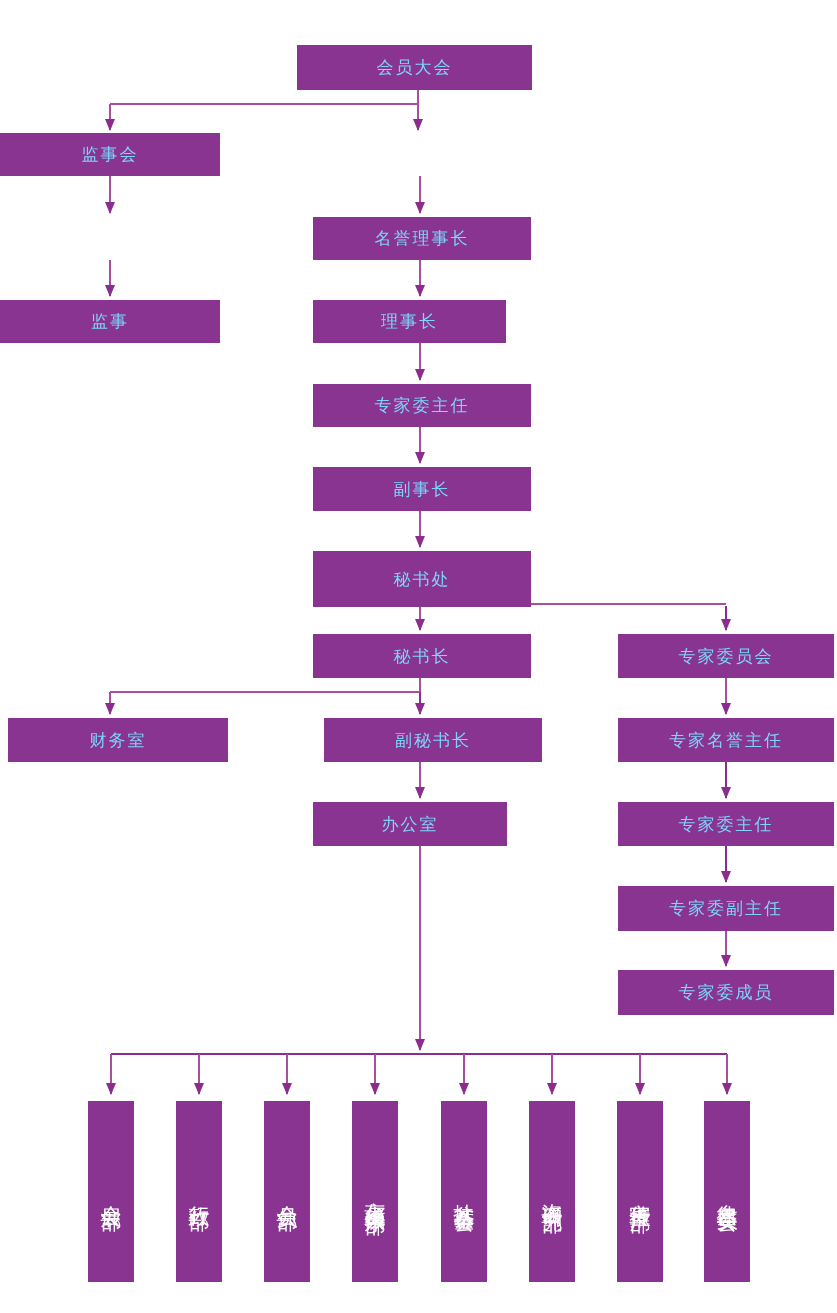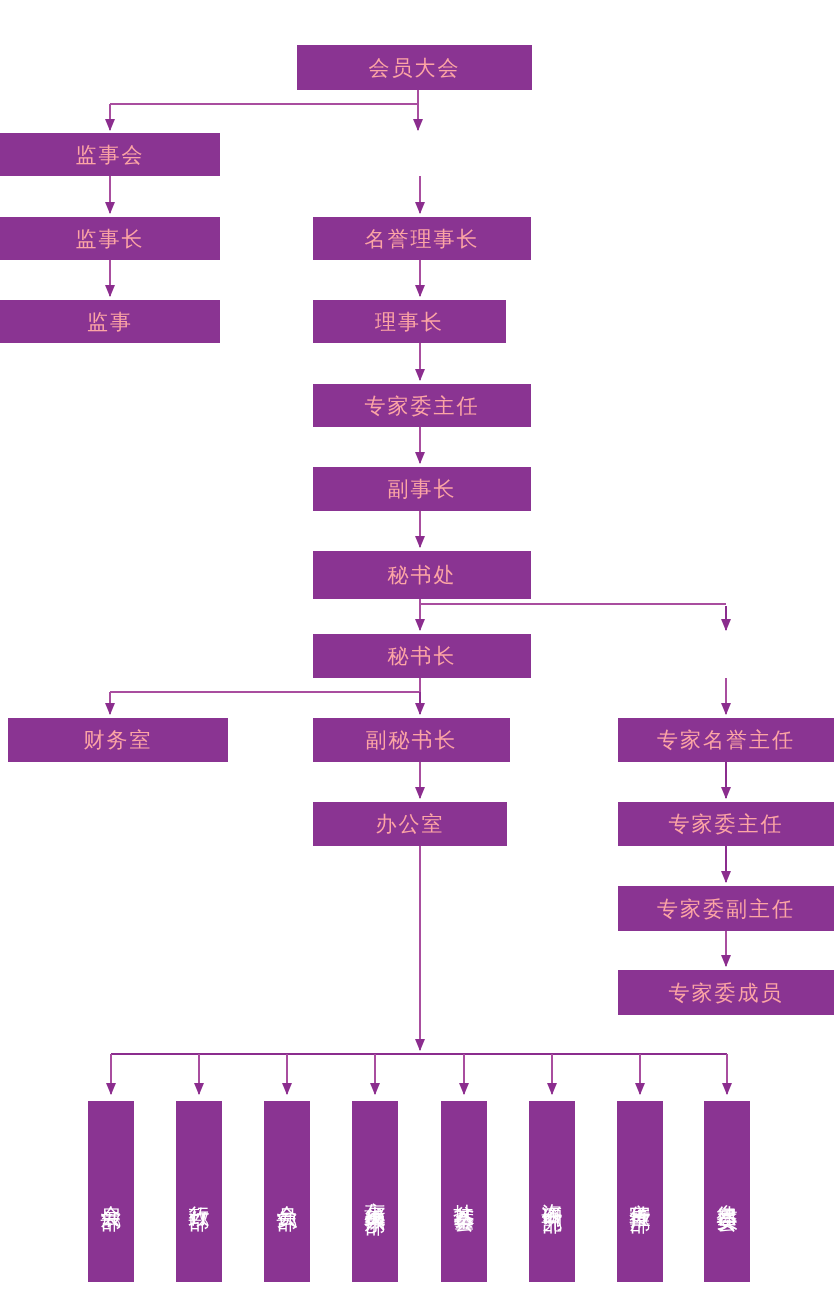--- a/index.html
+++ b/index.html
@@ -10,23 +10,23 @@
     background:#ffffff;
     overflow:hidden;
   }
   .connectors{position:absolute;left:0;top:0;z-index:1;}
   .cl{stroke:var(--line,#A94E9F);stroke-width:2;fill:none;}
   .cl2{stroke:var(--arrow,#8B2D8E);stroke-width:2;fill:none;}
   .ca{fill:var(--arrow,#8B2D8E);}
   .box{
     position:absolute;z-index:2;
     background:var(--box,#8A3492);
-    color:#fca5a5;
+    color:#7dd3fc;
     display:flex;align-items:center;justify-content:center;
-    font-size:21px;letter-spacing:2px;
+    font-size:17px;letter-spacing:2px;
     white-space:nowrap;
   }
   .vbox{
     position:absolute;z-index:2;top:1101px;width:46px;height:181px;
     background:var(--box,#8A3492);
     color:#ffffff;
     writing-mode:vertical-rl;text-orientation:upright;
     display:flex;align-items:center;justify-content:center;
     font-size:21px;letter-spacing:2px;
     white-space:nowrap;
@@ -82,34 +82,34 @@
     <line class="cl" x1="464" y1="1054" x2="464" y2="1094" marker-end="url(#ah)"></line>
     <line class="cl" x1="552" y1="1054" x2="552" y2="1094" marker-end="url(#ah)"></line>
     <line class="cl" x1="640" y1="1054" x2="640" y2="1094" marker-end="url(#ah)"></line>
     <line class="cl" x1="727" y1="1054" x2="727" y2="1094" marker-end="url(#ah)"></line>
   </svg>
 
   <div class="box" style="left:297px;top:45px;width:235px;height:45px">会员大会</div>
 
   <div class="box" style="left:0px;top:133px;width:220px;height:43px">监事会</div>
 
-  <div class="box" style="left:0px;top:217px;width:220px;height:43px">监事长</div>
   <div class="box" style="left:313px;top:217px;width:218px;height:43px">名誉理事长</div>
 
   <div class="box" style="left:0px;top:300px;width:220px;height:43px">监事</div>
   <div class="box" style="left:313px;top:300px;width:193px;height:43px">理事长</div>
 
   <div class="box" style="left:313px;top:384px;width:218px;height:43px">专家委主任</div>
   <div class="box" style="left:313px;top:467px;width:218px;height:44px">副事长</div>
-  <div class="box" style="left:313px;top:551px;width:218px;height:48px">秘书处</div>
+  <div class="box" style="left:313px;top:551px;width:218px;height:56px">秘书处</div>
 
   <div class="box" style="left:313px;top:634px;width:218px;height:44px">秘书长</div>
+  <div class="box" style="left:618px;top:634px;width:216px;height:44px">专家委员会</div>
 
   <div class="box" style="left:8px;top:718px;width:220px;height:44px">财务室</div>
-  <div class="box" style="left:313px;top:718px;width:197px;height:44px">副秘书长</div>
+  <div class="box" style="left:324px;top:718px;width:218px;height:44px">副秘书长</div>
   <div class="box" style="left:618px;top:718px;width:216px;height:44px">专家名誉主任</div>
 
   <div class="box" style="left:313px;top:802px;width:194px;height:44px">办公室</div>
   <div class="box" style="left:618px;top:802px;width:216px;height:44px">专家委主任</div>
 
   <div class="box" style="left:618px;top:886px;width:216px;height:45px">专家委副主任</div>
   <div class="box" style="left:618px;top:970px;width:216px;height:45px">专家委成员</div>
 
   <div class="vbox" style="left:88px">会展部</div>
   <div class="vbox" style="left:176px">行政部</div>

